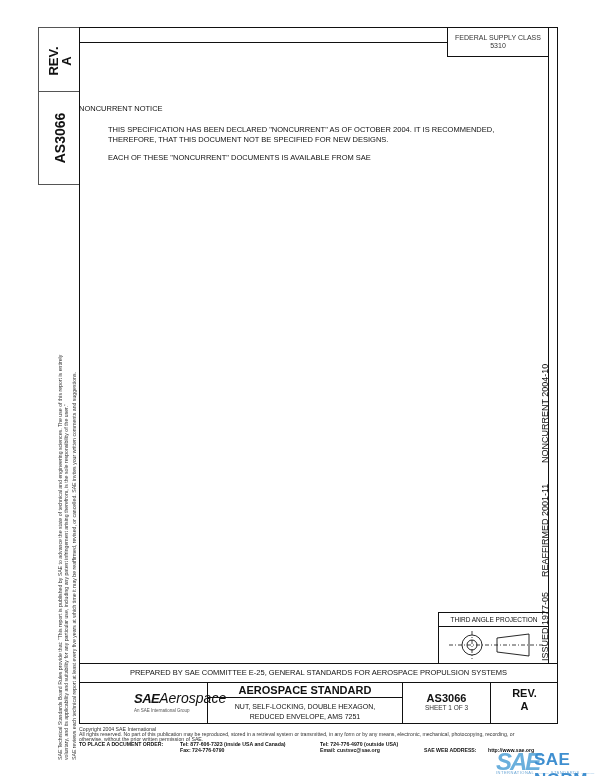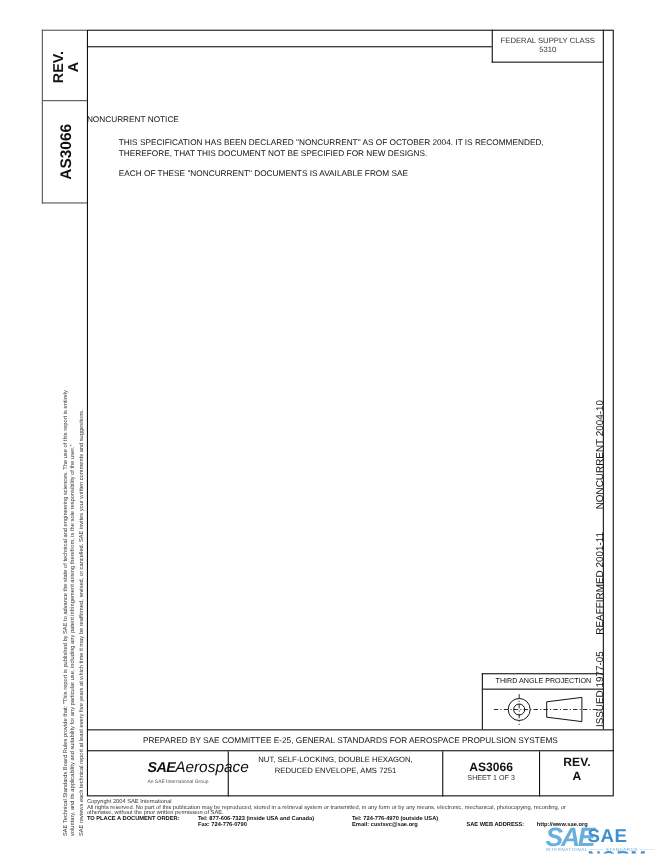--- a/index.html
+++ b/index.html
@@ -104,20 +104,21 @@
 
 <div class="abs prepared">PREPARED BY SAE COMMITTEE E-25, GENERAL STANDARDS FOR AEROSPACE PROPULSION SYSTEMS</div>
 
 <div class="abs tb-logo">
   <div class="sae-logo">
     <span class="brand">SAE</span><span class="aero">Aerospace</span>
     <div class="sub">An SAE International Group</div>
   </div>
 </div>
 <div class="abs tb-title">
+  <div class="std">AEROSPACE STANDARD</div>
   <div class="desc">
     <div>NUT, SELF-LOCKING, DOUBLE HEXAGON,</div>
     <div>REDUCED ENVELOPE, AMS 7251</div>
   </div>
 </div>
 <div class="abs tb-doc">
   <div class="num">AS3066</div>
   <div class="sheet">SHEET 1 OF 3</div>
 </div>
 <div class="abs tb-rev">

